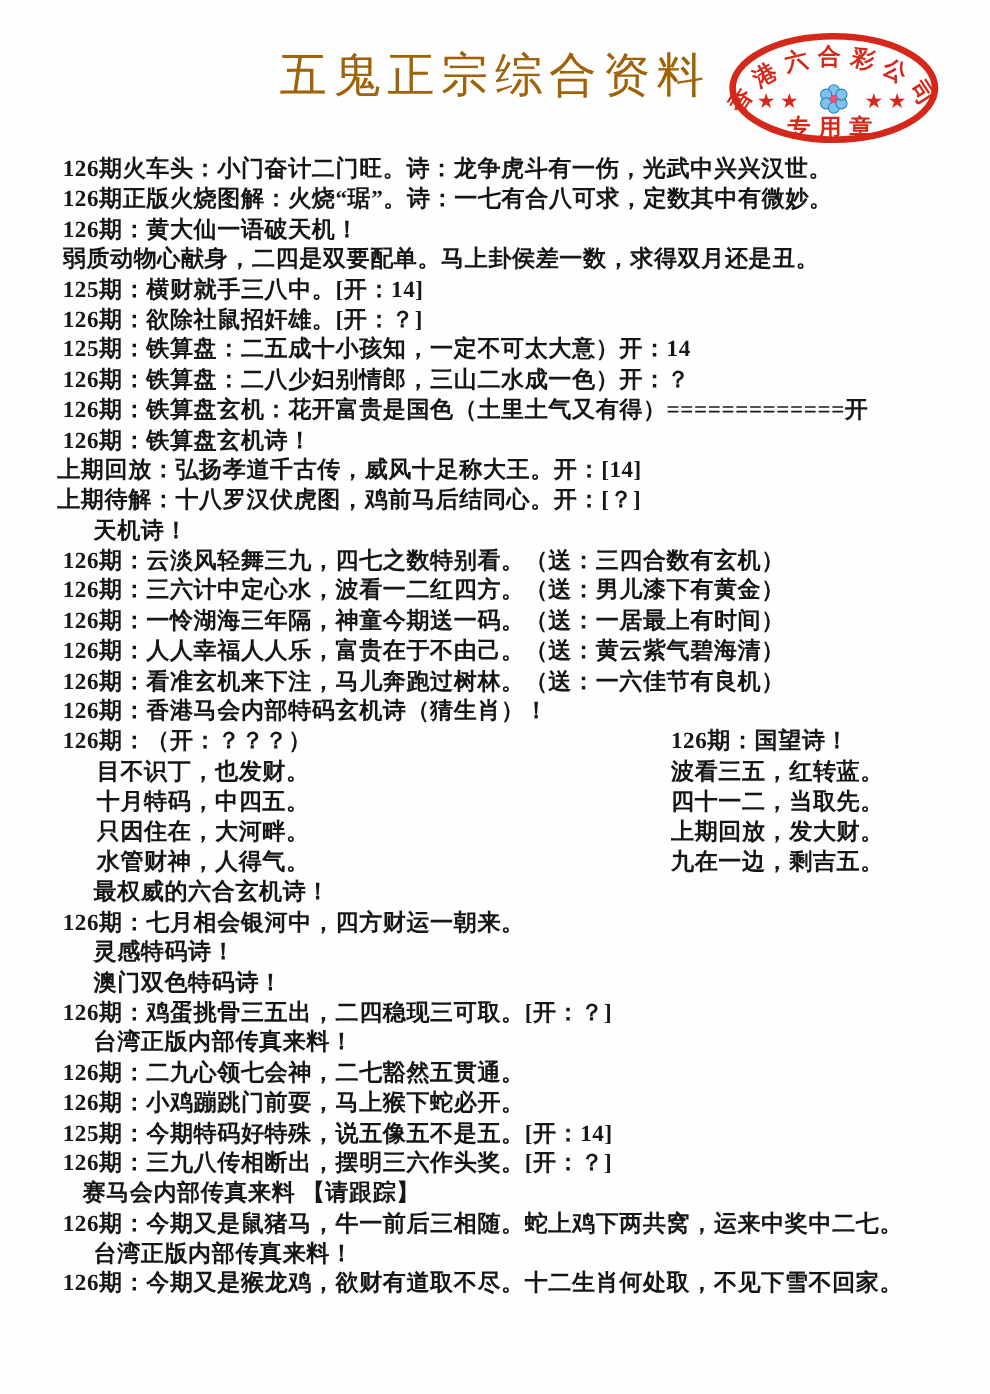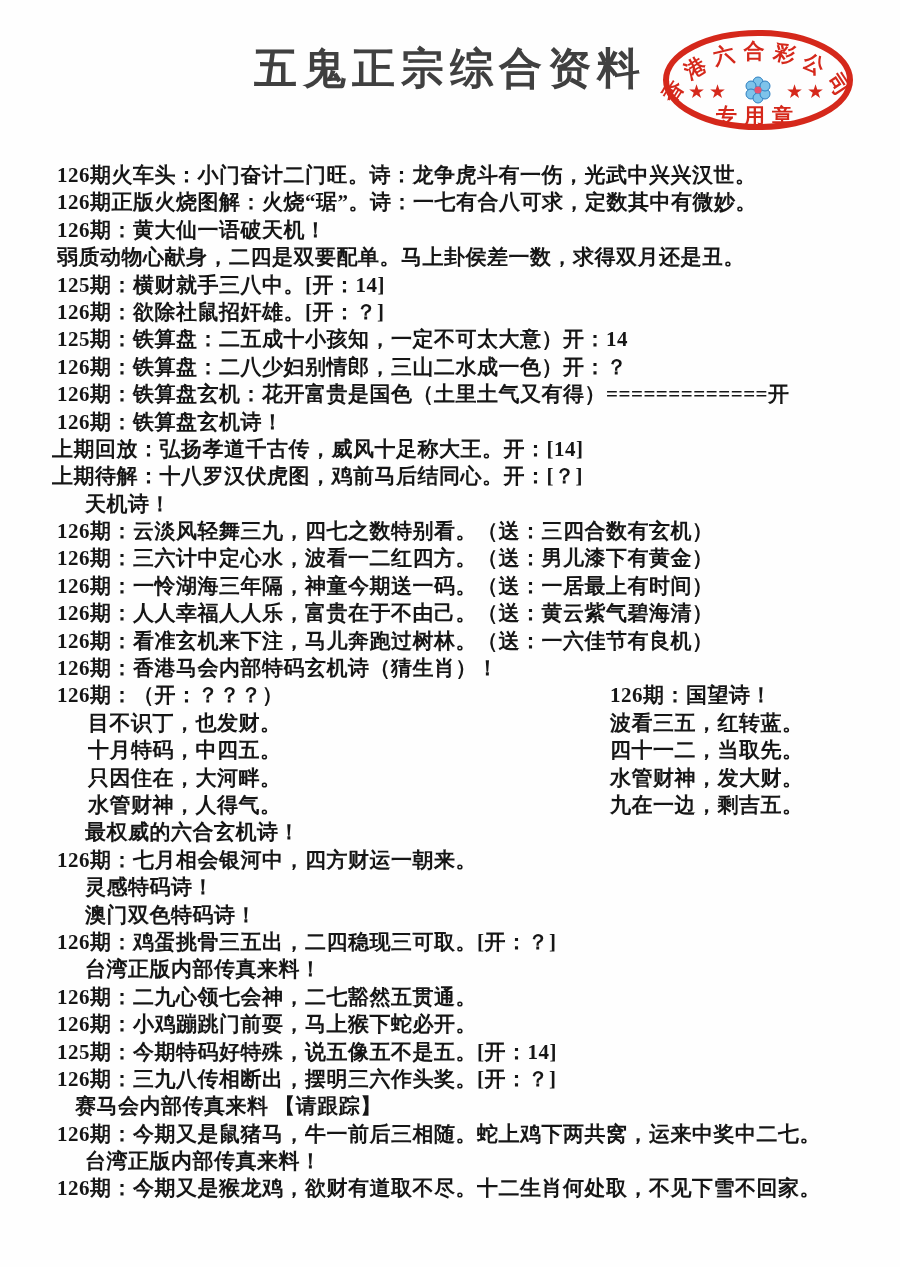--- a/index.html
+++ b/index.html
@@ -11,35 +11,34 @@
     color:#161616;
     overflow:hidden;
   }
   .page{position:absolute;inset:0;background:#fefefe;}
   .page-title{
     position:absolute;
     top:40px;left:0;width:900px;
     margin:0;
     text-align:center;
     font-family:"Liberation Sans","DejaVu Sans",sans-serif;
-    font-weight:bold;
+    font-weight:normal;
     font-size:43px;
     letter-spacing:6px;
-    color:#404040;
+    color:#a16207;
   }
   .stamp{
     position:absolute;
     left:658px;top:28px;
     width:200px;height:106px;
   }
   .content{
     position:absolute;
     left:0;top:140px;
     width:900px;
-    margin-top:22px;
   }
   .line{
     position:relative;
     height:27.4px;
     line-height:27.4px;
     font-size:21px;
     font-weight:600;
     letter-spacing:0.5px;
     white-space:pre;
   }
@@ -96,21 +95,21 @@
       <div class="line indent-1"><span>天机诗！</span></div>
       <div class="line indent-0"><span>126期：云淡风轻舞三九，四七之数特别看。（送：三四合数有玄机）</span></div>
       <div class="line indent-0"><span>126期：三六计中定心水，波看一二红四方。（送：男儿漆下有黄金）</span></div>
       <div class="line indent-0"><span>126期：一怜湖海三年隔，神童今期送一码。（送：一居最上有时间）</span></div>
       <div class="line indent-0"><span>126期：人人幸福人人乐，富贵在于不由己。（送：黄云紫气碧海清）</span></div>
       <div class="line indent-0"><span>126期：看准玄机来下注，马儿奔跑过树林。（送：一六佳节有良机）</span></div>
       <div class="line indent-0"><span>126期：香港马会内部特码玄机诗（猜生肖）！</span></div>
       <div class="line indent-0"><span>126期：（开：？？？）</span><span class="col2">126期：国望诗！</span></div>
       <div class="line indent-2"><span>目不识丁，也发财。</span><span class="col2">波看三五，红转蓝。</span></div>
       <div class="line indent-2"><span>十月特码，中四五。</span><span class="col2">四十一二，当取先。</span></div>
-      <div class="line indent-2"><span>只因住在，大河畔。</span><span class="col2">水管财神，发大财。</span></div>
+      <div class="line indent-2"><span>只因住在，大河畔。</span><span class="col2">上期回放，发大财。</span></div>
       <div class="line indent-2"><span>水管财神，人得气。</span><span class="col2">九在一边，剩吉五。</span></div>
       <div class="line indent-1"><span>最权威的六合玄机诗！</span></div>
       <div class="line indent-0"><span>126期：七月相会银河中，四方财运一朝来。</span></div>
       <div class="line indent-1"><span>灵感特码诗！</span></div>
       <div class="line indent-1"><span>澳门双色特码诗！</span></div>
       <div class="line indent-0"><span>126期：鸡蛋挑骨三五出，二四稳现三可取。[开：？]</span></div>
       <div class="line indent-1"><span>台湾正版内部传真来料！</span></div>
       <div class="line indent-0"><span>126期：二九心领七会神，二七豁然五贯通。</span></div>
       <div class="line indent-0"><span>126期：小鸡蹦跳门前耍，马上猴下蛇必开。</span></div>
       <div class="line indent-0"><span>125期：今期特码好特殊，说五像五不是五。[开：14]</span></div>

